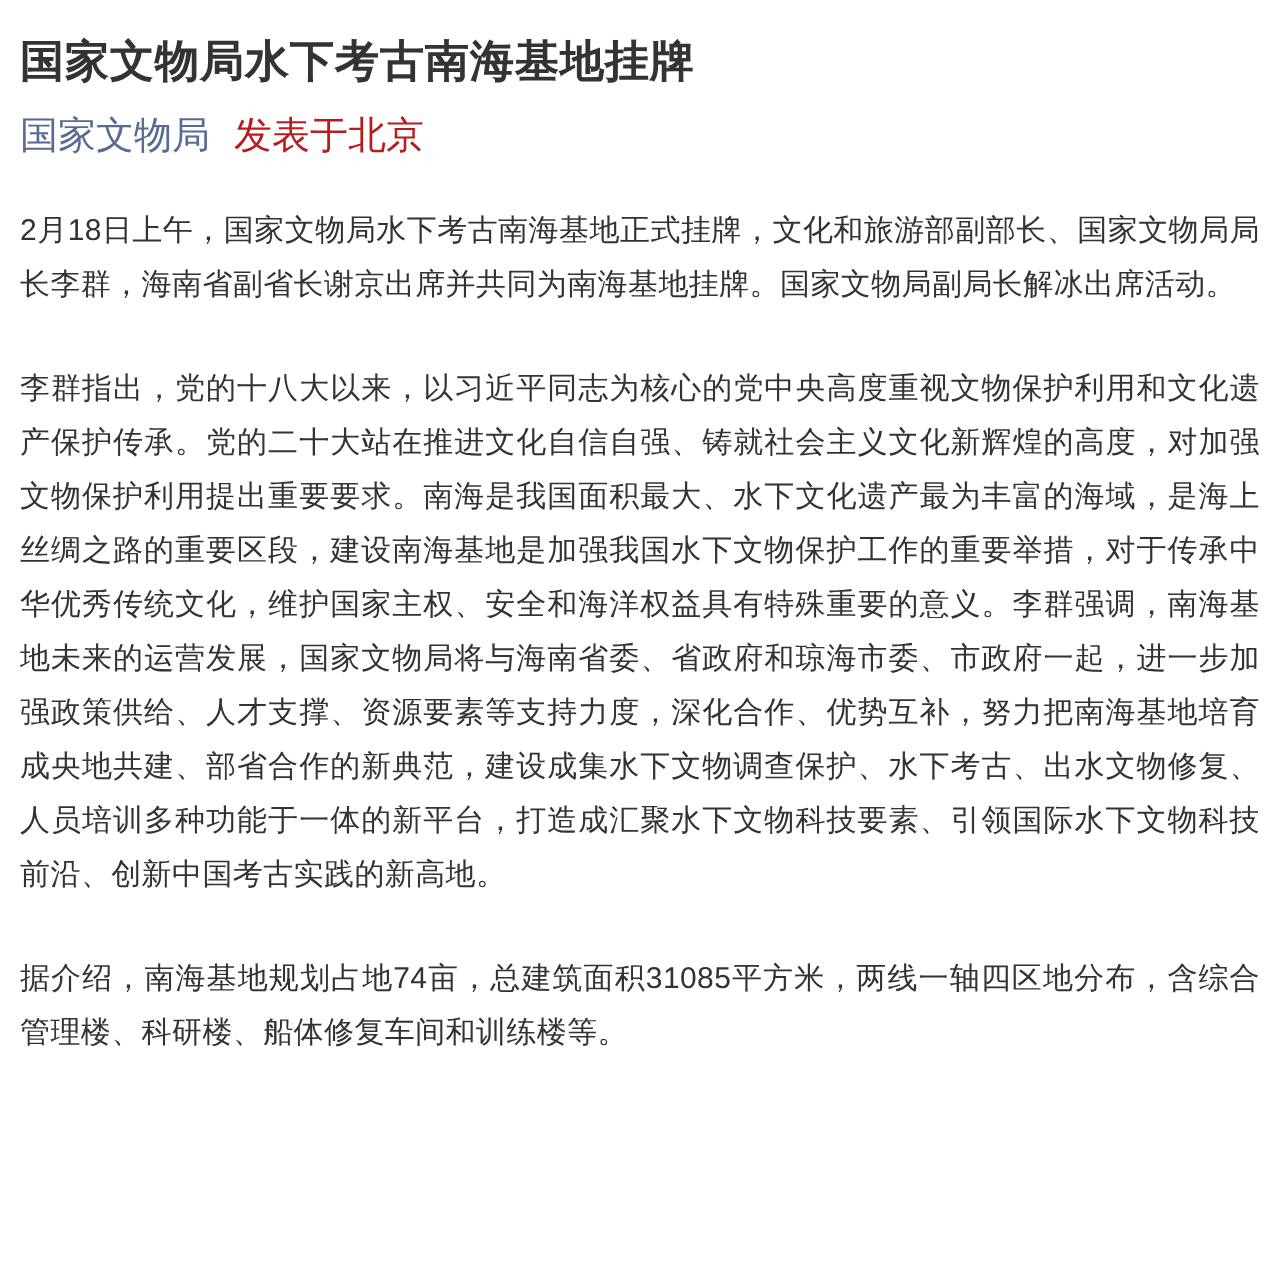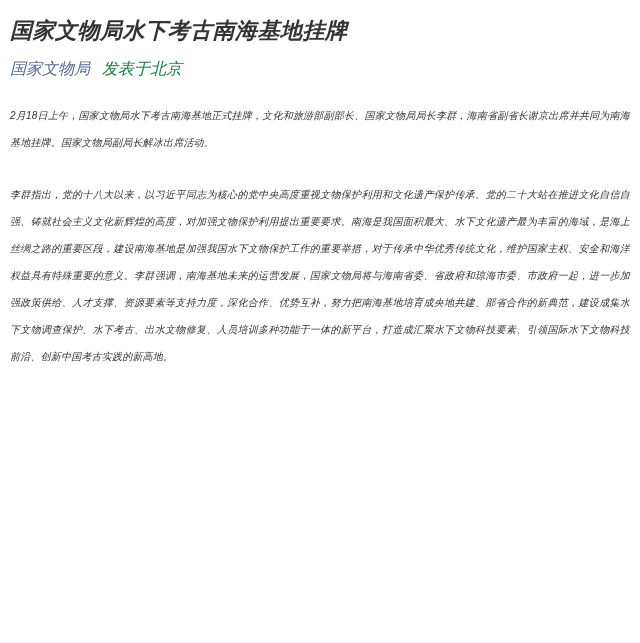--- a/index.html
+++ b/index.html
@@ -10,53 +10,52 @@
   body {
     width: 640px;
     height: 643px;
     overflow: hidden;
     font-family: "Liberation Sans", "DejaVu Sans", sans-serif;
   }
   .article {
     padding: 16px 10px 0 10px;
     box-sizing: border-box;
     width: 640px;
-    font-style: italic;
   }
   .article-title {
     font-size: 22px;
     font-weight: 700;
     color: #333333;
     line-height: 30px;
     margin: 0 0 13px 0;
     letter-spacing: 0.5px;
   }
   .meta-row {
     display: flex;
     align-items: center;
-    font-size: 16px;
+    font-size: 19px;
     line-height: 20px;
     margin: 0 0 23px 0;
     white-space: nowrap;
   }
   .account-name {
     color: #576b95;
     margin-right: 12px;
     cursor: pointer;
     text-decoration: none;
   }
   .publish-time {
     color: #b2b2b2;
     margin-right: 12px;
   }
   .publish-location {
-    color: #15803d;
+    color: #b91c1c;
   }
   .article-body p {
-    font-size: 10px;
+    font-size: 15px;
     color: #333333;
     line-height: 27px;
     text-align: justify;
     margin: 0 0 25px 0;
     letter-spacing: 0.2px;
   }
 </style>
 </head>
 <body>
 
@@ -65,15 +64,16 @@
   <h1 class="article-title">国家文物局水下考古南海基地挂牌</h1>
 
   <div class="meta-row">
     <span class="account-name">国家文物局</span>
     <span class="publish-location">发表于北京</span>
   </div>
 
   <div class="article-body">
     <p>2月18日上午，国家文物局水下考古南海基地正式挂牌，文化和旅游部副部长、国家文物局局长李群，海南省副省长谢京出席并共同为南海基地挂牌。国家文物局副局长解冰出席活动。</p>
     <p>李群指出，党的十八大以来，以习近平同志为核心的党中央高度重视文物保护利用和文化遗产保护传承。党的二十大站在推进文化自信自强、铸就社会主义文化新辉煌的高度，对加强文物保护利用提出重要要求。南海是我国面积最大、水下文化遗产最为丰富的海域，是海上丝绸之路的重要区段，建设南海基地是加强我国水下文物保护工作的重要举措，对于传承中华优秀传统文化，维护国家主权、安全和海洋权益具有特殊重要的意义。李群强调，南海基地未来的运营发展，国家文物局将与海南省委、省政府和琼海市委、市政府一起，进一步加强政策供给、人才支撑、资源要素等支持力度，深化合作、优势互补，努力把南海基地培育成央地共建、部省合作的新典范，建设成集水下文物调查保护、水下考古、出水文物修复、人员培训多种功能于一体的新平台，打造成汇聚水下文物科技要素、引领国际水下文物科技前沿、创新中国考古实践的新高地。</p>
+    <p>据介绍，南海基地规划占地74亩，总建筑面积31085平方米，两线一轴四区地分布，含综合管理楼、科研楼、船体修复车间和训练楼等。</p>
   </div>
 
 </div>
 
 </body></html>

